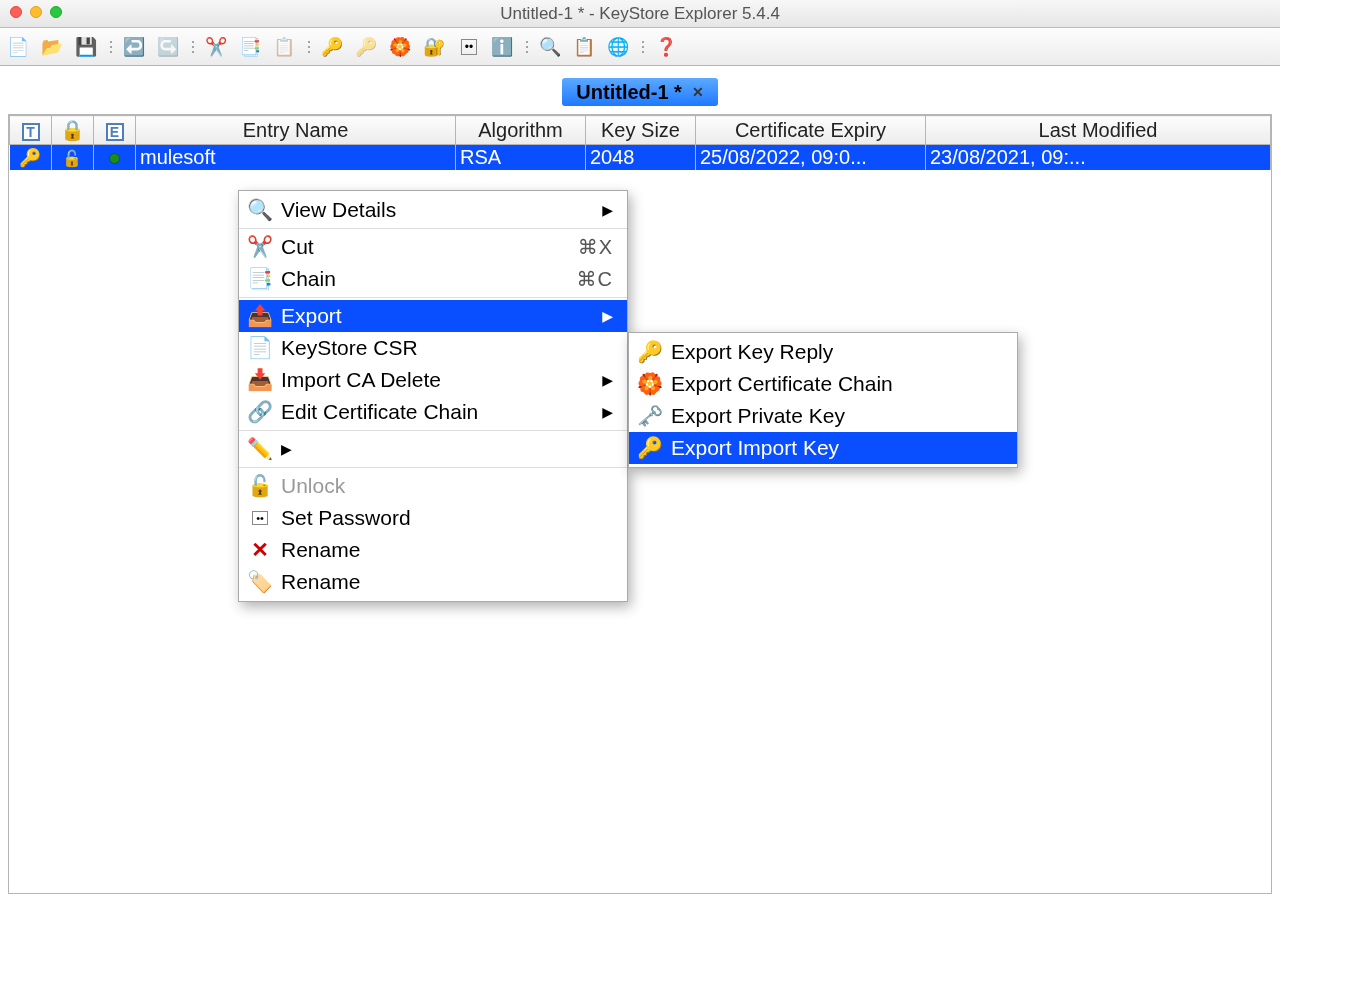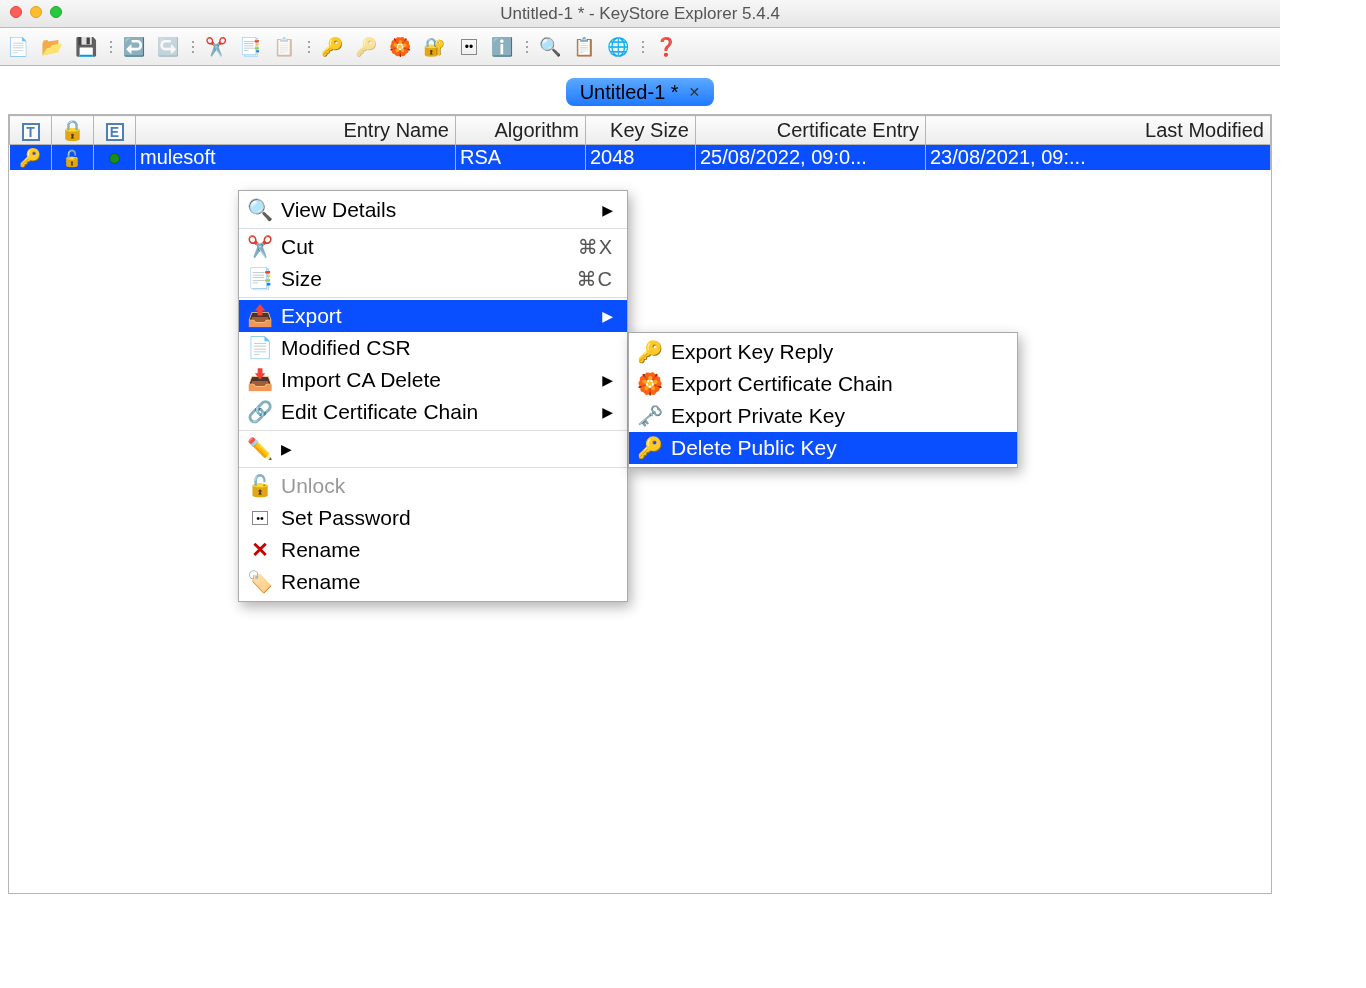--- a/index.html
+++ b/index.html
@@ -10,25 +10,25 @@
   .tl-close { background:#ff5f57; border:1px solid #e0443e; }
   .tl-min { background:#ffbd2e; border:1px solid #dea123; }
   .tl-max { background:#28c940; border:1px solid #1aab29; }
   .title { flex:1; text-align:center; color:#555; font-size:17px; }
   .toolbar { height:38px; background:linear-gradient(#fdfdfd,#ececec); border-bottom:1px solid #b5b5b5; display:flex; align-items:center; padding:0 4px; gap:4px; }
   .tb-btn {  width:30px; height:28px; display:flex; align-items:center; justify-content:center; border:1px solid transparent; border-radius:3px; font-size:18px;}
   .tb-btn.disabled { opacity:.45; }
   .tb-sep { width:8px; height:28px; display:flex; flex-direction:column; justify-content:center; gap:3px; margin:0 1px;}
   .tb-sep span{ width:2px; height:2px; background:#888; border-radius:50%; display:block; margin-left:3px;}
   .tabbar { height:40px; display:flex; align-items:flex-end; justify-content:center; }
-  .tab { background:linear-gradient(#5ca9ff,#1f79ff); color:#000; border-radius:8px; padding:4px 14px; font-size:20px; display:flex; align-items:center; gap:10px; height:28px;}
+  .tab { background:linear-gradient(#5ca9ff,#1f79ff); color:#000; border-radius:3px; padding:4px 14px; font-size:20px; display:flex; align-items:center; gap:10px; height:28px;font-weight:bold;}
   .tab .close { font-size:14px; color:#333; }
   .content { border:1px solid #b5b5b5; margin:8px; height:780px; background:#fff; }
   table.grid { width:100%; border-collapse:collapse; font-size:20px; }
-  table.grid th { background:linear-gradient(#fdfdfd,#ececec); border:1px solid #b5b5b5; padding:2px 6px; text-align:right; font-weight:normal; height:26px; color:#222;}
+  table.grid th { background:linear-gradient(#fdfdfd,#ececec); border:1px solid #b5b5b5; padding:2px 6px; text-align:center; font-weight:normal; height:26px; color:#222;}
   table.grid th.icon { width:42px; text-align:center; }
   table.grid td { border-right:1px solid #b5b5b5; padding:1px 4px; height:24px; }
   tr.selected td { background:#0a4fff; color:#fff; }
   tr.selected td.iconcell { background:#0a4fff; }
   .th-t { display:inline-block; border:2px solid #4d7fbf; color:#4d7fbf; width:18px; height:18px; text-align:center; line-height:14px; font-weight:bold; font-size:14px; background:#fff;}
   .th-e { display:inline-block; border:2px solid #4d7fbf; color:#4d7fbf; width:18px; height:18px; text-align:center; line-height:14px; font-weight:bold; font-size:14px; background:#fff;}
   .lock-icon { color:#e0a020; font-size:16px;}
   .green-dot { width:11px; height:11px; background:#1c8c1c; border:1px solid #0d5d0d; border-radius:50%; display:inline-block;}
   .keypair-icon { color:#e0a020; font-size:18px;}
   .ctx-menu { position:absolute; background:#fff; border:1px solid #aaa; box-shadow:3px 5px 12px rgba(0,0,0,.3); font-size:21px; padding:3px 0; }
@@ -119,21 +119,21 @@
 <div class="content">
 <table class="grid">
   <thead>
     <tr>
       <th class="icon"><span class="th-t">T</span></th>
       <th class="icon"><span style="color:#3a6fb7">🔒</span></th>
       <th class="icon"><span class="th-e">E</span></th>
       <th style="width:320px">Entry Name</th>
       <th style="width:130px">Algorithm</th>
       <th style="width:110px">Key Size</th>
-      <th style="width:230px">Certificate Entry</th>
+      <th style="width:230px">Certificate Expiry</th>
       <th>Last Modified</th>
     </tr>
   </thead>
   <tbody>
     <tr class="selected">
       <td class="iconcell" style="text-align:center"><span class="keypair-icon">🔑</span></td>
       <td class="iconcell" style="text-align:center"><span class="lock-icon">🔓</span></td>
       <td class="iconcell" style="text-align:center"><span class="green-dot"></span></td>
       <td>mulesoft</td>
       <td>RSA</td>
@@ -152,32 +152,32 @@
     <span class="sub-arrow">▶</span>
   </div>
   <div class="ctx-sep"></div>
   <div class="ctx-item">
     <span class="ctx-icon">✂️</span>
     <span class="ctx-label">Cut</span>
     <span class="ctx-sc">⌘X</span>
   </div>
   <div class="ctx-item">
     <span class="ctx-icon">📑</span>
-    <span class="ctx-label">Size</span>
+    <span class="ctx-label">Chain</span>
     <span class="ctx-sc">⌘C</span>
   </div>
   <div class="ctx-sep"></div>
   <div class="ctx-item highlight">
     <span class="ctx-icon">📤</span>
     <span class="ctx-label">Export</span>
     <span class="sub-arrow">▶</span>
   </div>
   <div class="ctx-item">
     <span class="ctx-icon">📄</span>
-    <span class="ctx-label">Modified CSR</span>
+    <span class="ctx-label">KeyStore CSR</span>
   </div>
   <div class="ctx-item">
     <span class="ctx-icon">📥</span>
     <span class="ctx-label">Import CA Delete</span>
     <span class="sub-arrow">▶</span>
   </div>
   <div class="ctx-item">
     <span class="ctx-icon">🔗</span>
     <span class="ctx-label">Edit Certificate Chain</span>
     <span class="sub-arrow">▶</span>
@@ -226,15 +226,15 @@
   <div class="ctx-item">
     <span class="ctx-icon">
         <span style="color:#e0a020">🗝️</span>
       </span>
     <span class="ctx-label">Export Private Key</span>
   </div>
   <div class="ctx-item highlight">
     <span class="ctx-icon">
         <span style="color:#e0a020">🔑</span>
       </span>
-    <span class="ctx-label">Delete Public Key</span>
+    <span class="ctx-label">Export Import Key</span>
   </div>
 </div>
 
 </body></html>

